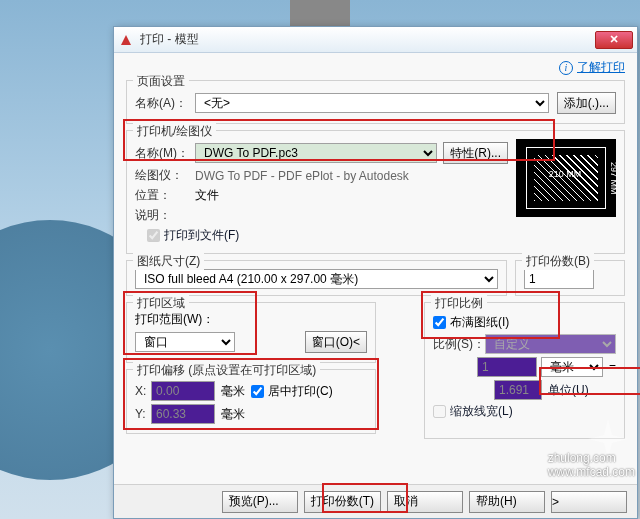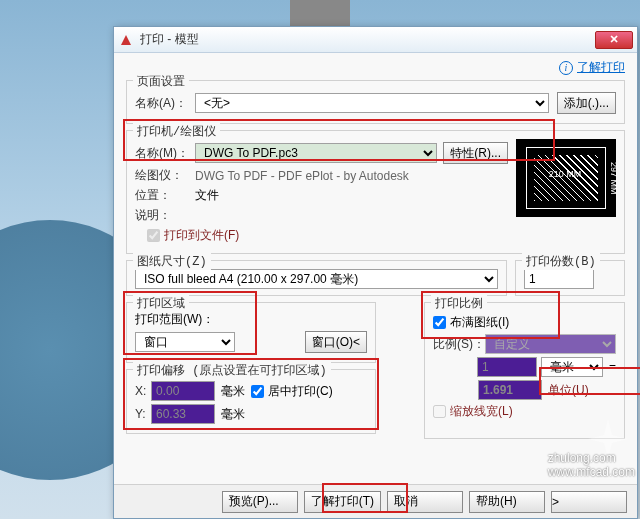--- a/index.html
+++ b/index.html
@@ -9,35 +9,35 @@
 .window { position: absolute; left: 113px; top: 26px; width: 525px; height: 493px; background: #f8f8f8; border: 1px solid #7a9cb8; box-shadow: 2px 2px 8px rgba(0,0,0,.3); }
 .titlebar { height: 26px; background: linear-gradient(180deg, #fff 0%, #e4eef6 100%); border-bottom: 1px solid #c0d0e0; display: flex; align-items: center; padding: 0 4px; }
 .titlebar .ico { width: 16px; height: 16px; margin-right: 6px; display:inline-flex; align-items:center; justify-content:center; }
 .titlebar .title { flex: 1; color: #333; }
 .titlebar .close { width: 38px; height: 18px; background: linear-gradient(180deg, #e68 0%, #c33 100%); border: 1px solid #a22; border-radius: 2px; display: flex; align-items: center; justify-content: center; color: #fff; font-weight: bold; font-size: 11px; cursor: pointer; }
 .body { padding: 6px 12px 4px 12px; }
 .learn-row { text-align: right; margin-bottom: 4px; }
 .learn-row a { color: #0066cc; text-decoration: underline; cursor: pointer; }
 .learn-row .i { display:inline-block; width:14px; height:14px; border-radius:50%; border:1px solid #0066cc; color:#0066cc; font-size:10px; text-align:center; line-height:12px; margin-right:4px; font-style: italic; font-family: serif; }
 .grp { border: 1px solid #d0d0d0; padding: 8px 8px 6px 8px; margin-bottom: 6px; position: relative; background: #f8f8f8; }
-.grp-title { position: absolute; top: -8px; left: 6px; background: #f8f8f8; padding: 0 4px; color: #333; font-family: Liberation Mono, monospace; }
+.grp-title { position: absolute; top: -8px; left: 6px; background: #f8f8f8; padding: 0 4px; color: #333; }
 .row { display: flex; align-items: center; margin: 3px 0; }
 .row label { width: 60px; color: #333; }
 .row label.narrow { width: 48px; }
 .select, .input { border: 1px solid #a0a0a0; background: #fff; height: 20px; padding: 1px 4px; font-size: 12px; }
 .select { cursor: pointer; background: #fff; }
 .btn { height: 22px; border: 1px solid #888; background: linear-gradient(180deg, #fff 0%, #e0e0e0 100%); padding: 0 6px; cursor: pointer; display:inline-flex; align-items:center; }
 .sel-highlight { background: #d8e8d8 !important; }
 .red-box { position: absolute; border: 2px solid #d02020; pointer-events: none; }
 .paper-preview { width: 100px; height: 78px; background: #000; position: relative; margin-left: 8px; }
 .paper-preview .sheet { position: absolute; left: 10px; top: 8px; width: 80px; height: 62px; border: 1px solid #fff; }
 .paper-preview .hatch { position: absolute; left: 18px; top: 16px; width: 64px; height: 46px; background: repeating-linear-gradient(45deg, #fff 0, #fff 1px, transparent 1px, transparent 5px); }
 .paper-preview .dim-top { position: absolute; top: -2px; left: 14px; width: 70px; text-align:center; color: #fff; font-size: 9px; margin-top: 32px; }
 .paper-preview .dim-right { position: absolute; right: -3px; top: 12px; height: 54px; color:#fff; font-size:9px; writing-mode: vertical-rl; text-align:center; }
-.disabled-text { color: #7f1d1d; }
+.disabled-text { color: #0f172a; }
 .readonly { background: #4c1d95; color: #888; }
 .chk { margin-right: 4px; }
 .bottom-btns { display:flex; justify-content:flex-end; gap:6px; padding: 4px 10px 4px 10px; border-top: 1px solid #d0d0d0; background:#f0f0f0; position:absolute; bottom:0; left:0; right:0; height:34px; align-items:center; }
 .bottom-btns .btn { min-width: 76px; justify-content:flex-start; }
 .expand-btn { width: 22px; min-width: 22px; padding:0; justify-content:center; }
 .two-col { display:flex; gap:8px; }
 .two-col .col-left { flex: 0 0 250px; }
 .two-col .col-right { flex: 1; padding-left: 40px; }
 .watermark { position:absolute; right:5px; bottom:40px; color:#fff; font-size:11px; opacity:.8; text-shadow:0 0 2px #000; }
 .wm-logo { position:absolute; right:8px; bottom:56px; width:48px; height:48px; opacity:.5; }
@@ -168,40 +168,40 @@
             <label style="width:52px">比例(S)：</label>
             <select class="select readonly" disabled="" style="flex:1"><option>自定义</option></select>
           </div>
           <div class="row" style="justify-content:flex-end">
             <input class="input readonly" readonly="" style="width: 60px;" value="1">
             <select class="select" style="width:62px; margin-left:4px"><option>毫米</option></select>
             <span style="width:6px"></span>
               <span>=</span>
           </div>
           <div class="row" style="justify-content:flex-end">
-            <input class="input readonly" readonly="" style="width: 64px; font-weight: bold;" value="1.691">
+            <input class="input readonly" readonly="" style="width: 48px;" value="1.691">
             <span style="margin-left:6px; width:68px" class="disabled-text">单位(U)</span>
           </div>
           <div class="row">
             <input type="checkbox" disabled="" class="chk" style="">
             <span class="disabled-text">缩放线宽(L)</span>
           </div>
           <div class="red-box" style="left:-4px; top:-12px; width:139px; height:48px"></div>
           <div class="red-box" style="left:114px; top:64px; width:120px; height:28px"></div>
         </div>
       </div>
     </div>
   </div>
 
   <div class="bottom-btns">
     <button class="btn">
         <span>预览(P)...</span>
       </button>
     <button class="btn">
-        <span>了解打印(T)</span>
+        <span>打印份数(T)</span>
       </button>
     <button class="btn">
         <span>取消</span>
       </button>
     <button class="btn">
         <span>帮助(H)</span>
       </button>
     <button class="btn expand-btn">
         <span>&gt;</span>
       </button>

